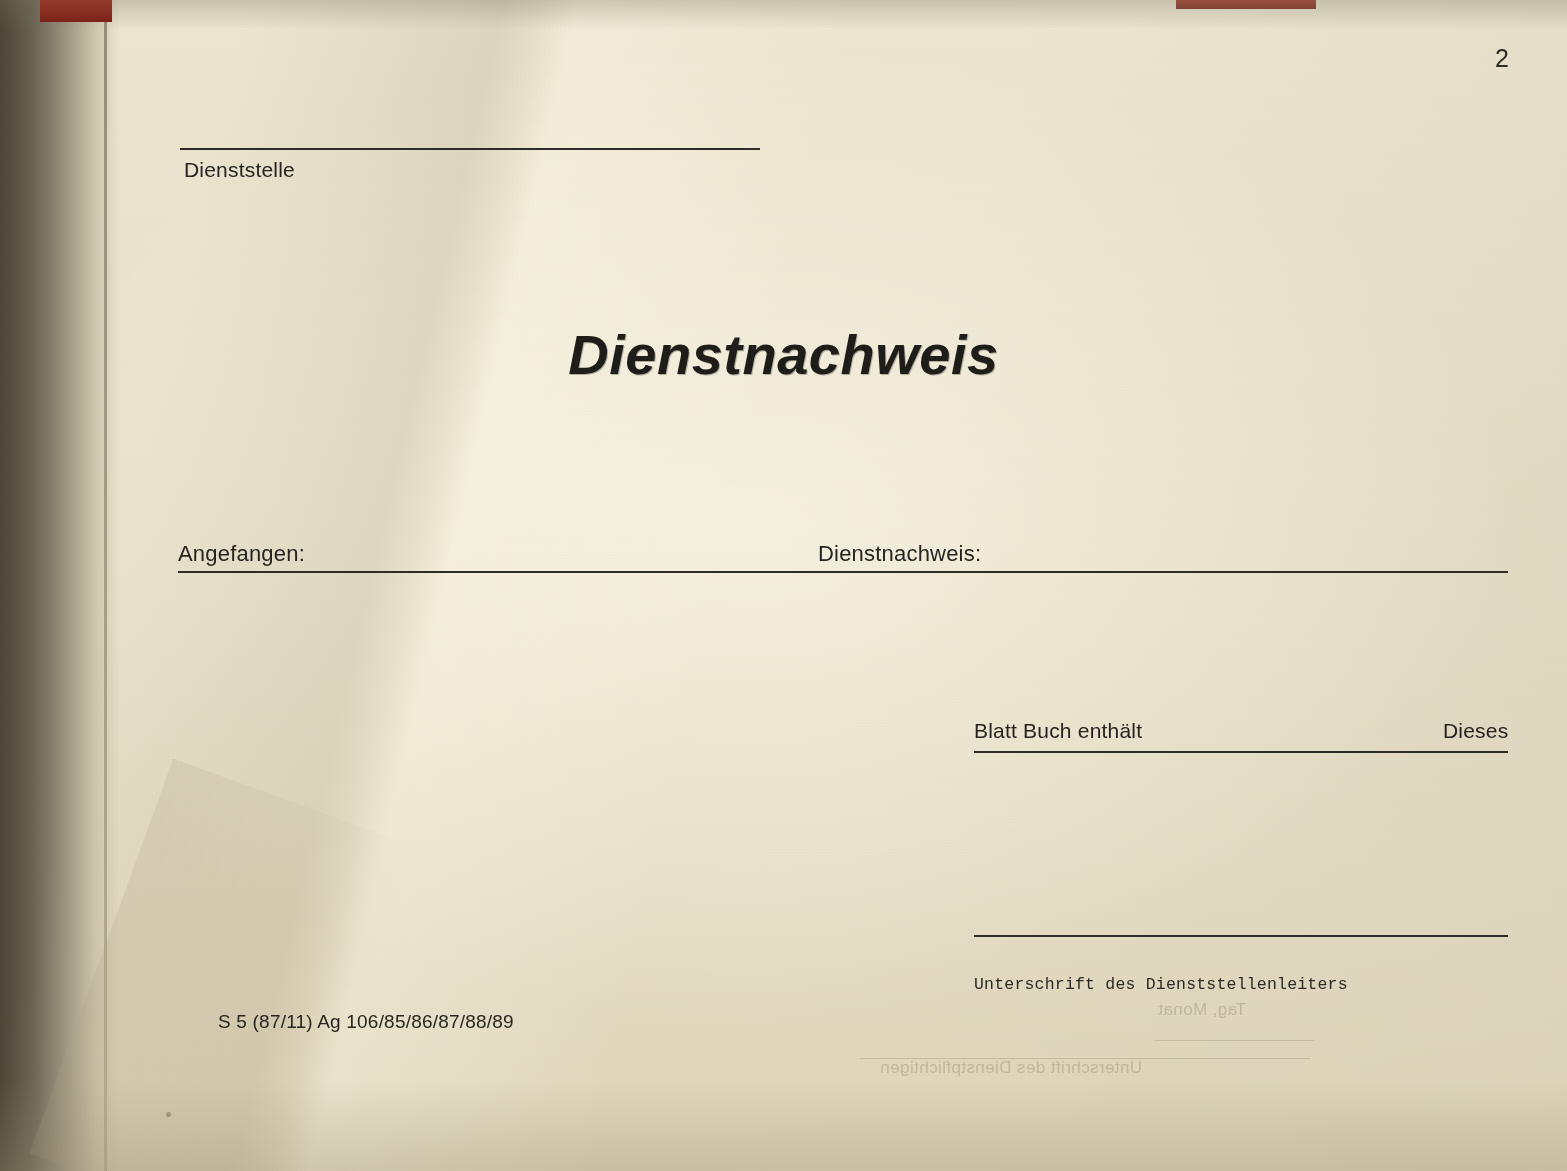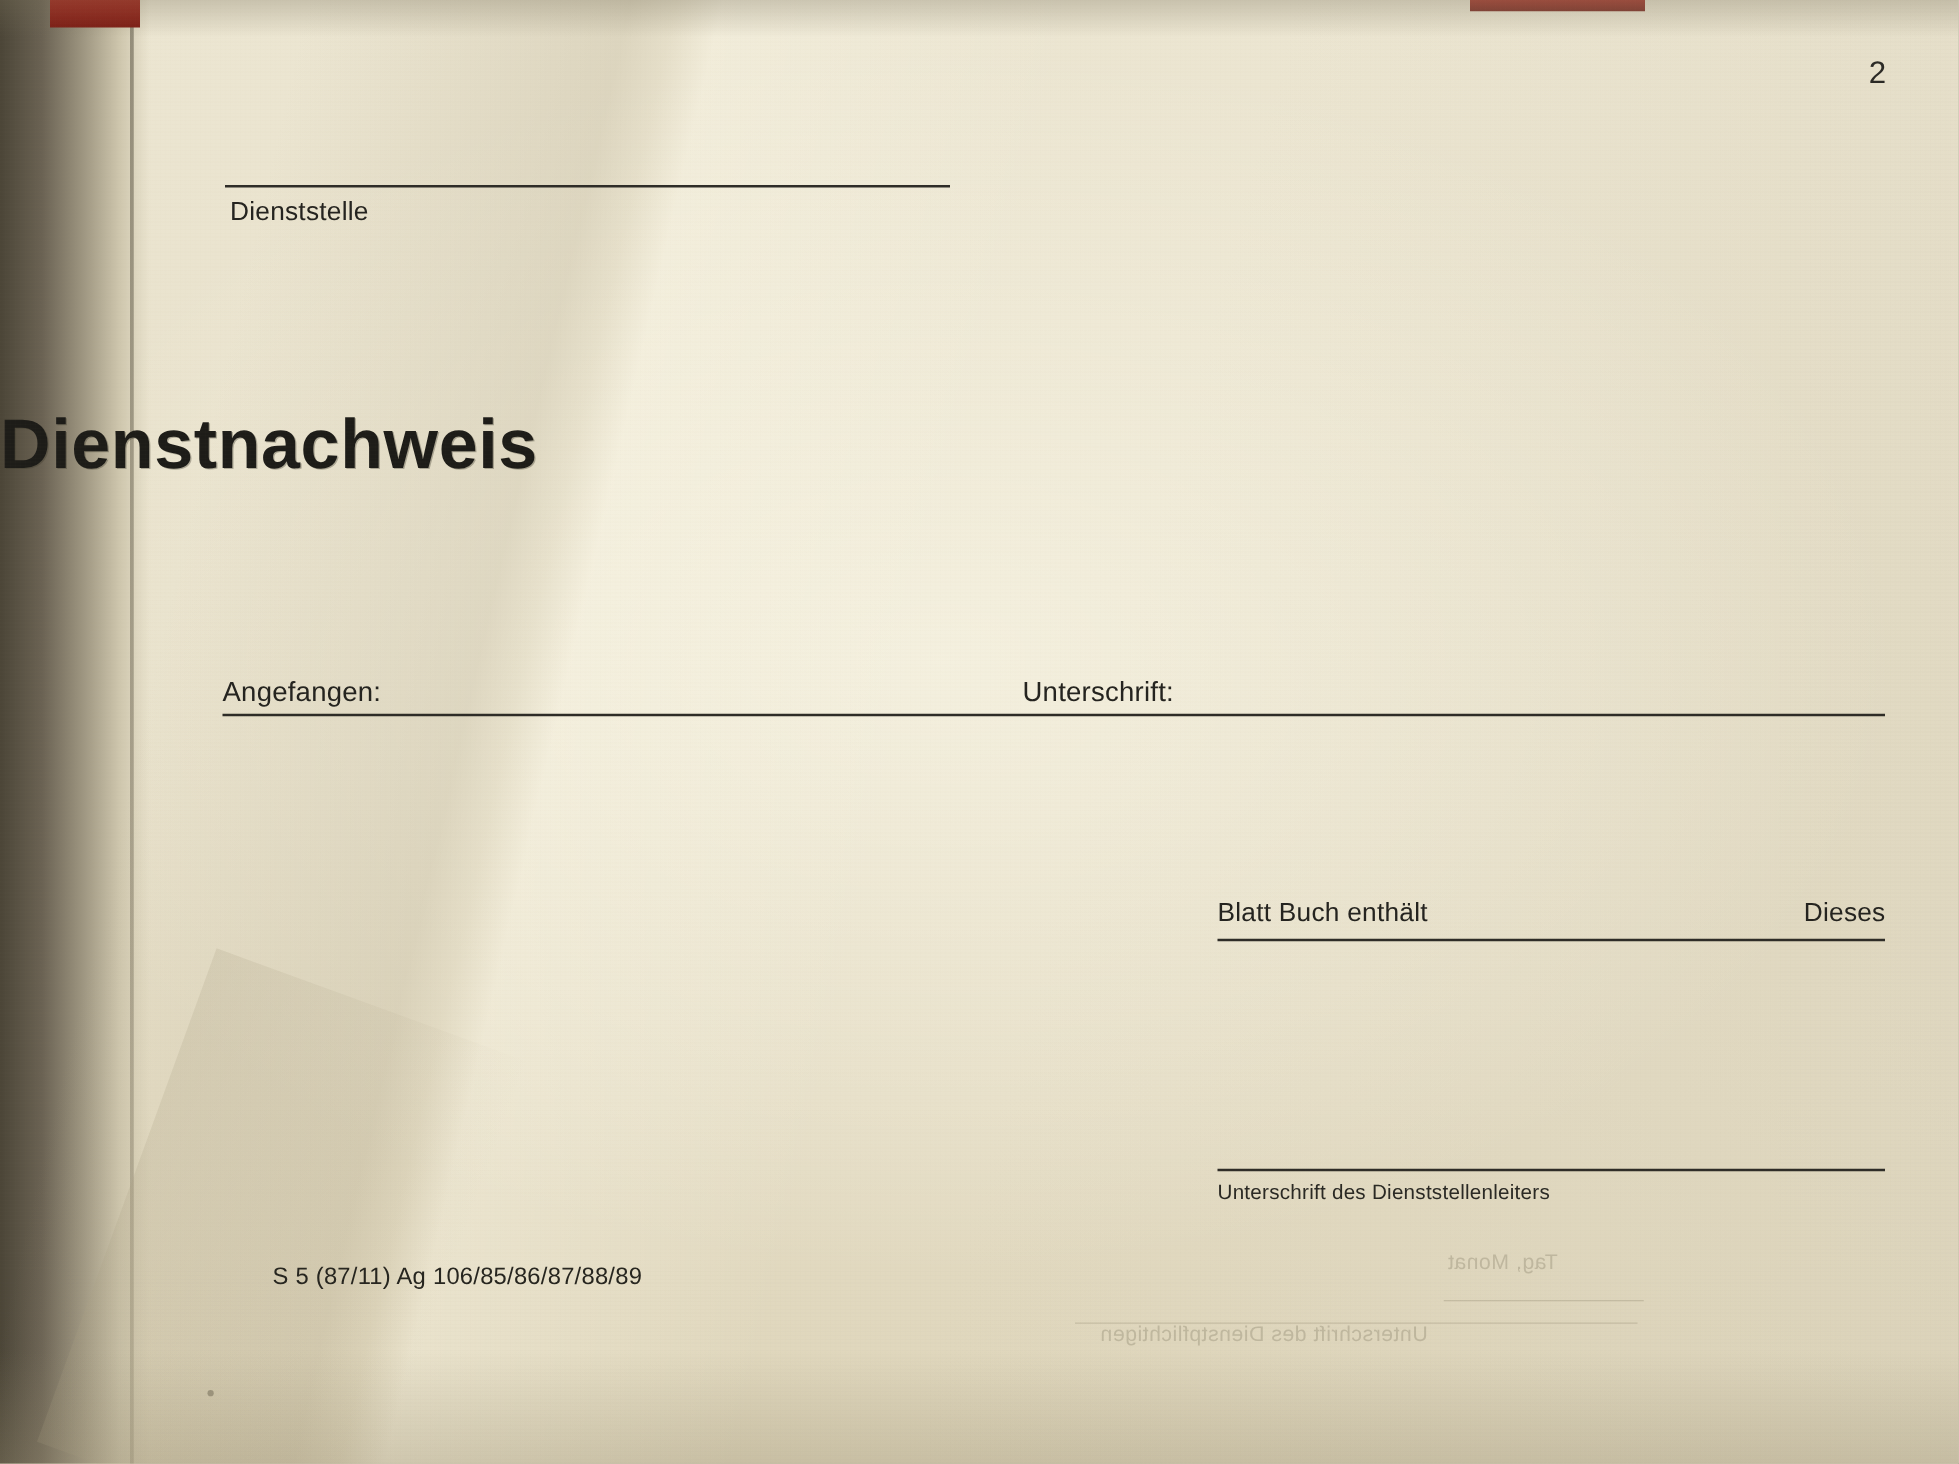--- a/index.html
+++ b/index.html
@@ -159,33 +159,35 @@
     color: #24231f;
     letter-spacing: .2px;
     white-space: nowrap;
   }
 
   .title {
     position: absolute;
     left: 0;
     right: 0;
     top: 322px;
+    text-align: center;
     font-size: 56px;
     font-weight: bold;
     letter-spacing: 0.5px;
     color: #1d1c18;
     text-shadow: 1px 1px 0 rgba(60,56,44,0.35);
+    font-style: italic;
   }
 
   .dienststelle-label { left: 184px; top: 158px; }
   .angefangen-label   { left: 178px; top: 541px; font-size: 22px; text-align: center; }
   .abgeschlossen-label{ left: 818px; top: 541px; font-size: 22px; }
   .buch-label         { left: 974px; top: 719px; font-size: 21px; }
   .blatt-label        { left: 1443px; top: 719px; font-size: 21px; }
-  .unterschrift-label { left: 974px; top: 945px; font-size: 16.5px; color: #2a2924; }
+  .unterschrift-label { left: 974px; top: 975px; font-size: 16.5px; color: #2a2924; font-family: Liberation Mono, monospace; }
   .footer-code        { left: 178px; top: 1011px; font-size: 19px; color: #26251f; letter-spacing: .2px; margin-left: 40px; }
 
   .rule-dienststelle  { left: 180px; top: 148px; width: 580px; }
   .rule-angefangen    { left: 178px; top: 571px; width: 1330px; height: 1.6px; }
   .rule-buch          { left: 974px; top: 751px; width: 534px; height: 1.6px; }
   .rule-unterschrift  { left: 974px; top: 935px; width: 534px; height: 1.6px; }
 
   .pinhole {
     position: absolute;
     left: 166px;
@@ -217,21 +219,21 @@
   <div class="content">
 
     <div class="page-number">2</div>
 
     <div class="rule rule-dienststelle"></div>
     <div class="field-label dienststelle-label">Dienststelle</div>
 
     <div class="title">Dienstnachweis</div>
 
     <div class="field-label angefangen-label">Angefangen:</div>
-    <div class="field-label abgeschlossen-label">Unterschrift:</div>
+    <div class="field-label abgeschlossen-label">Dienstnachweis:</div>
     <div class="rule rule-angefangen"></div>
 
     <div class="field-label buch-label">Blatt Buch enthält</div>
     <div class="field-label blatt-label">Dieses</div>
     <div class="rule rule-buch"></div>
 
     <div class="rule rule-unterschrift"></div>
     <div class="field-label unterschrift-label">Unterschrift des Dienststellenleiters</div>
 
     <div class="field-label footer-code">S 5 (87/11)   Ag 106/85/86/87/88/89</div>

